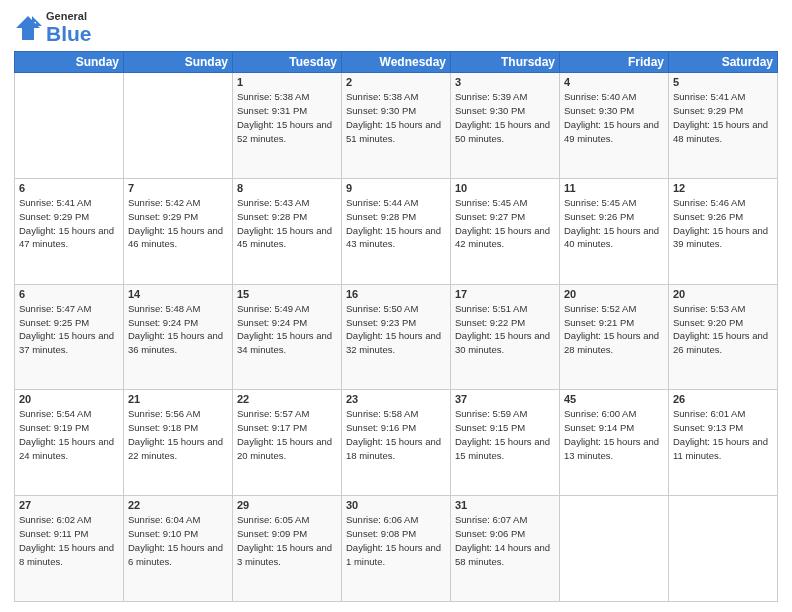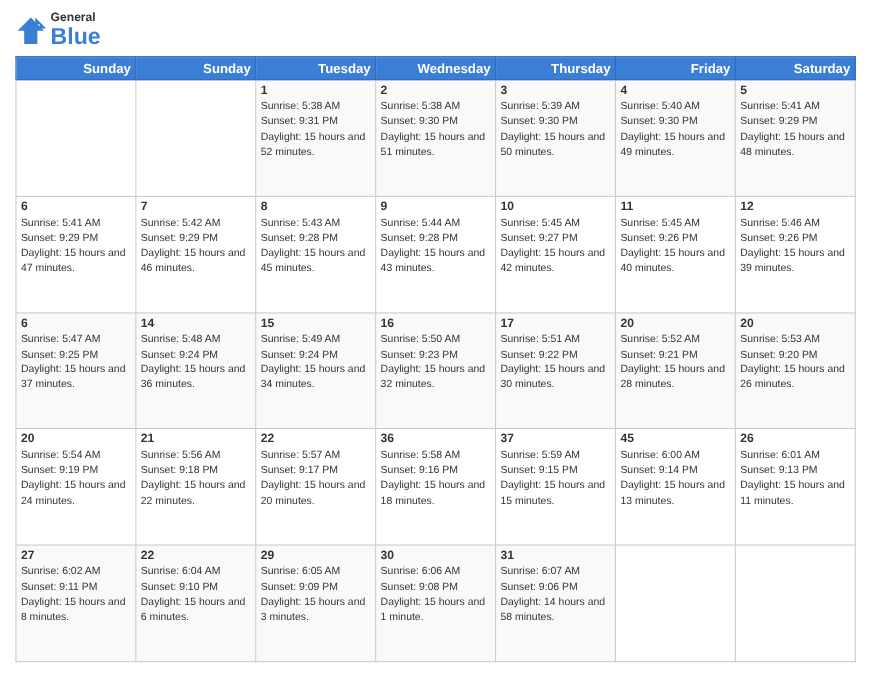--- a/index.html
+++ b/index.html
@@ -227,21 +227,21 @@
       </td>
           <td>
         <span class="day-num">21</span>
         <span class="day-info">Sunrise: 5:56 AM<br>Sunset: 9:18 PM<br>Daylight: 15 hours and 22 minutes.</span>
       </td>
           <td>
         <span class="day-num">22</span>
         <span class="day-info">Sunrise: 5:57 AM<br>Sunset: 9:17 PM<br>Daylight: 15 hours and 20 minutes.</span>
       </td>
           <td>
-        <span class="day-num">36</span>
+        <span class="day-num">23</span>
         <span class="day-info">Sunrise: 5:58 AM<br>Sunset: 9:16 PM<br>Daylight: 15 hours and 18 minutes.</span>
       </td>
           <td>
         <span class="day-num">37</span>
         <span class="day-info">Sunrise: 5:59 AM<br>Sunset: 9:15 PM<br>Daylight: 15 hours and 15 minutes.</span>
       </td>
           <td>
         <span class="day-num">45</span>
         <span class="day-info">Sunrise: 6:00 AM<br>Sunset: 9:14 PM<br>Daylight: 15 hours and 13 minutes.</span>
       </td>

